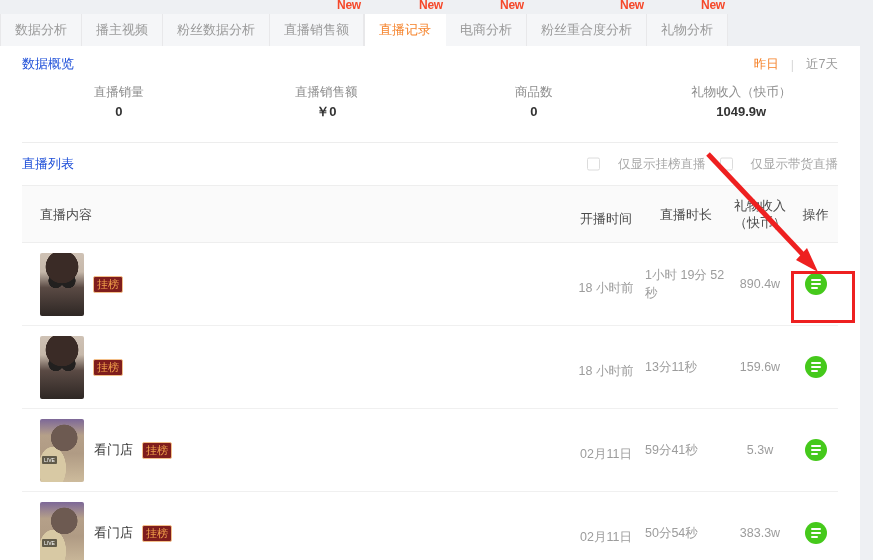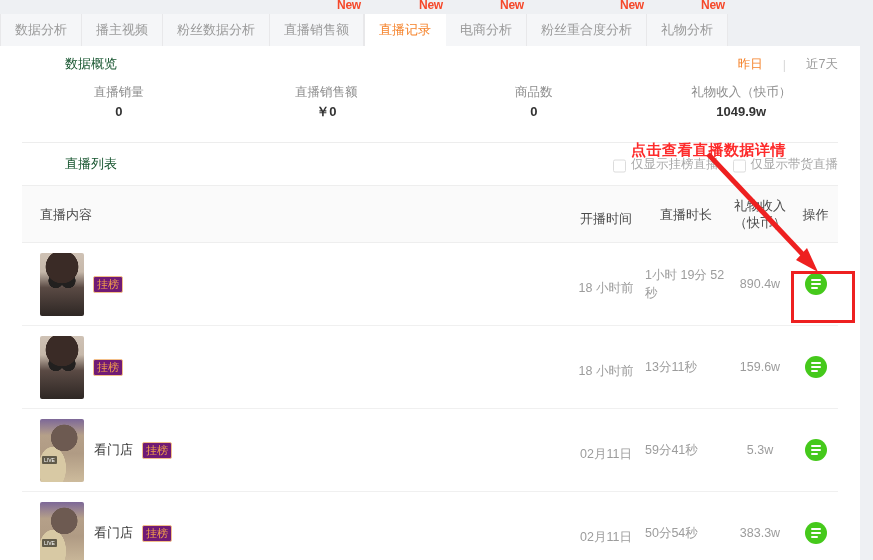--- a/index.html
+++ b/index.html
@@ -55,27 +55,27 @@
     background: #ffffff;
   }
 
   
   .sec-head {
     position: relative;
     height: 36px;
     display: flex; align-items: center;
     padding: 0 22px;
   }
-  .sec-title { font-size: 13px; color: #14532d; margin-left: 43px; }
+  .sec-title { font-size: 13px; color: #1d4ed8; }
 
   .range-toggle {
     position: absolute; right: 22px; top: 50%;
     transform: translateY(-50%);
     font-size: 12.5px; color: #9a9a9a;
-    display: flex; align-items: center; gap: 20px;
+    display: flex; align-items: center; gap: 12px;
   }
   .range-toggle .opt { cursor: pointer; }
   .range-toggle .opt.active { color: #f5832b; }
   .range-toggle .sep { color: #d8d8d8; }
 
   
   .stats {
     display: flex;
     height: 56px;
     padding: 0 15px;
@@ -84,21 +84,21 @@
   .stat .lab { font-size: 12.5px; color: #8d8d8d; line-height: 20px; }
   .stat .val { font-size: 13px; color: #333; font-weight: bold; line-height: 20px; }
   .divider { height: 1px; background: #ededed; margin: 4px 22px 0 22px; }
 
   
   .filters {
     position: absolute; right: 22px; top: 50%;
     transform: translateY(-50%);
     display: flex; align-items: center; gap: 14px;
   }
-  .cbwrap { display: flex; align-items: flex-end; gap: 5px; cursor: pointer; }
+  .cbwrap { display: flex; align-items: center; gap: 18px; cursor: pointer; }
   .cbox {
     width: 13px; height: 13px;
     border: 1px solid #dcdcdc; border-radius: 2px;
     background: #fff;
   }
   .cblabel { font-size: 12.5px; color: #a8a8a8; white-space: nowrap; }
 
   
   .tbl { margin: 0 22px; }
   .thead {
@@ -153,21 +153,21 @@
   .roomname { font-size: 13px; color: #3c3c3c; margin-left: 10px; white-space: nowrap; }
 
   .tag-rank {
     margin-left: 9px;
     font-size: 11px;
     color: #f0a04b;
     border: 1px solid #f3c08a;
     border-radius: 2px;
     padding: 1px 3px;
     line-height: 13px;
-    background: #701a75;
+    background: #7f1d1d;
     white-space: nowrap;
   }
 
   .act-btn {
     width: 22px; height: 22px;
     border-radius: 50%;
     background: #45c91b;
     display: flex; flex-direction: column;
     align-items: center; justify-content: center;
     gap: 2px;
@@ -365,21 +365,20 @@
                 <i></i>
                 <i></i>
                 <i></i>
               </span>
             </div>
           </div>
         </div>
     </div>
   </div>
 
-  <div class="anno-text">点击查看直播数据详情</div>
   <svg class="anno-arrow" width="130" height="130">
     <line x1="8" y1="6" x2="108" y2="112" stroke="#ee2020" stroke-width="5"></line>
     <polygon points="118,124 96,112 107,100" fill="#ee2020"></polygon>
   </svg>
   <div class="anno-box"></div>
 
   <div class="gutter"></div>
 </div>
 
 </body></html>

